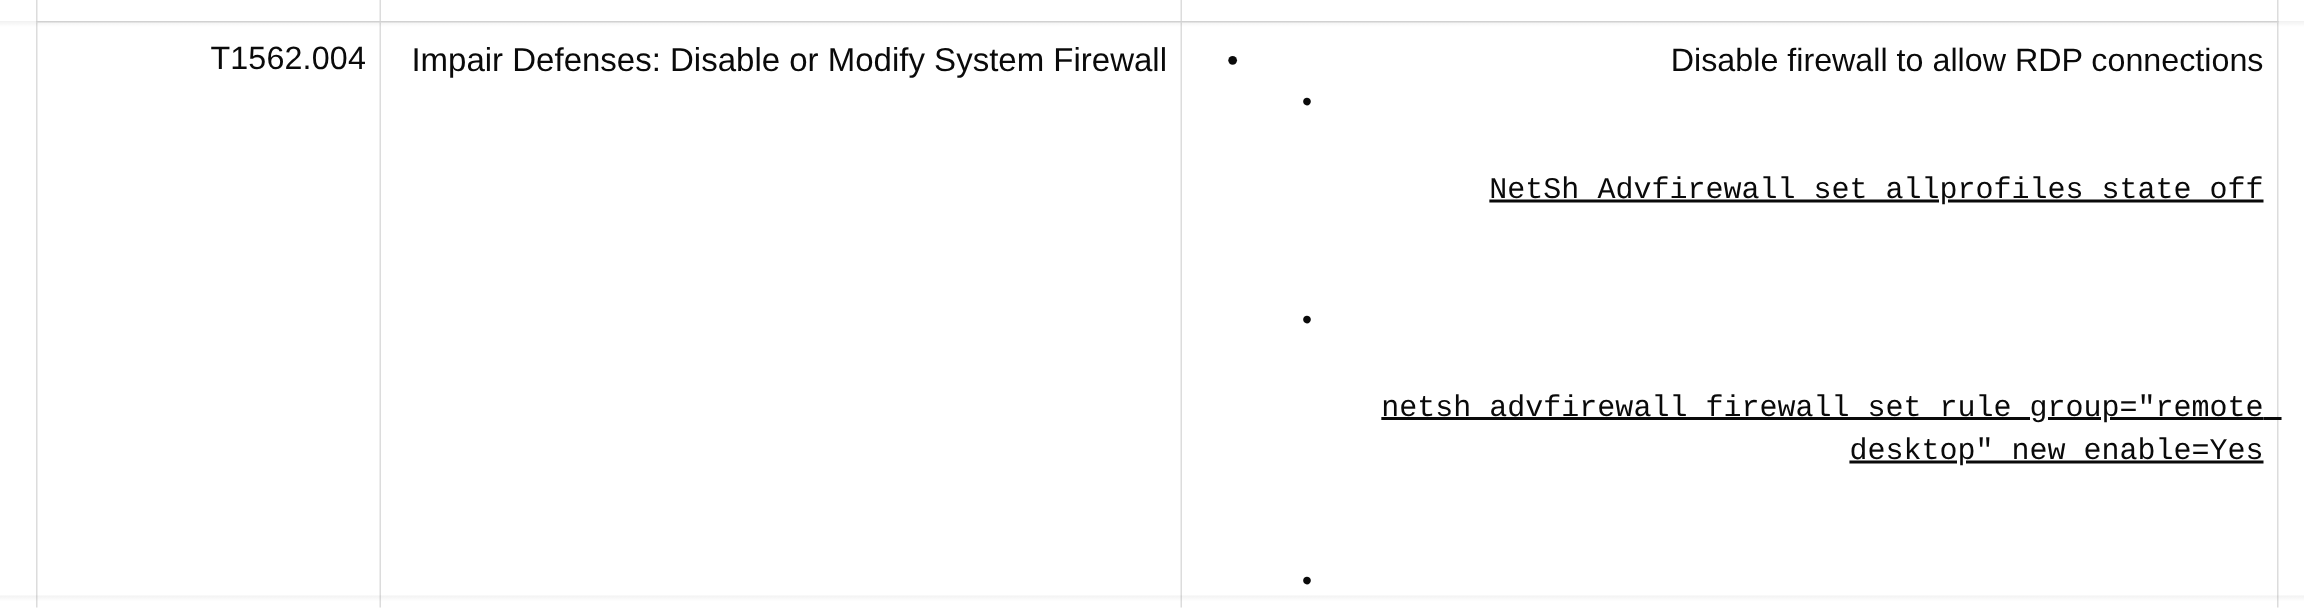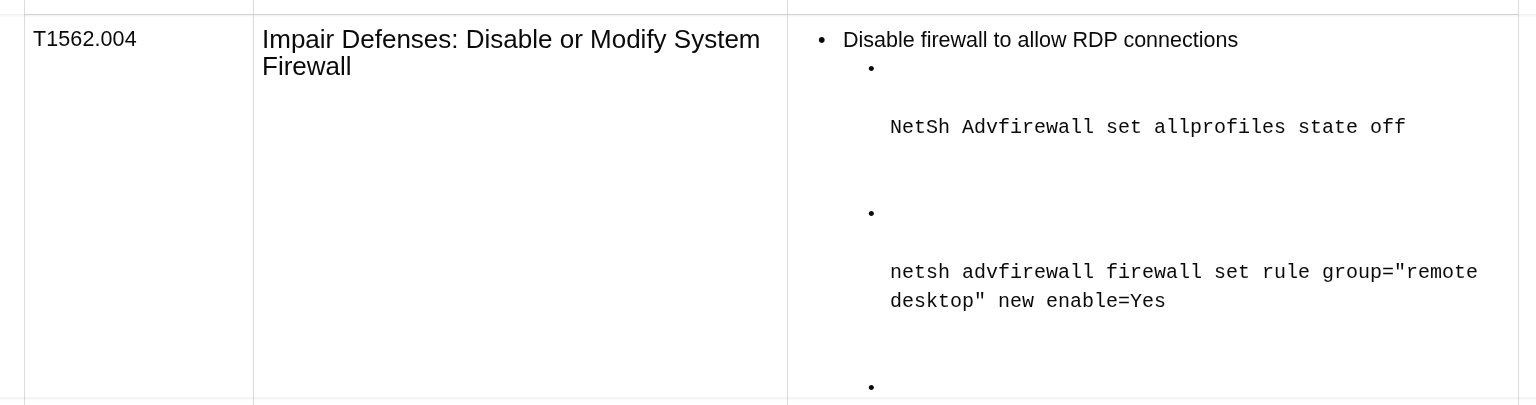--- a/index.html
+++ b/index.html
@@ -13,20 +13,21 @@
     overflow: hidden;
     font-family: "Liberation Sans", sans-serif;
     color: #0a0a0a;
   }
 
   .page {
     position: relative;
     width: 1536px;
     height: 405px;
     background: #ffffff;
+    text-align: right;
   }
 
   
   .tech-table {
     position: absolute;
     left: 24px;
     top: -60px;              
     width: 1494px;
     border-collapse: collapse;
     table-layout: fixed;
@@ -51,21 +52,21 @@
   }
 
   .tech-id {
     font-size: 21.5px;
     line-height: 27px;
     letter-spacing: 0.1px;
     white-space: nowrap;
   }
 
   .tech-name {
-    font-size: 26px;
+    font-size: 22px;
     line-height: 27px;
   }
 
   
   ul.lvl1 {
     margin: 0;
     padding: 0 0 0 22px;
     list-style: none;
   }
   ul.lvl1 > li {
@@ -101,20 +102,21 @@
     position: absolute;
     left: 0;
     top: -1px;
     font-family: "Liberation Sans", sans-serif;
     font-size: 19px;
     line-height: 29px;
   }
 
   .cmd-wrap {
     display: block;
+    text-decoration: underline;
   }
 
   
   .top-shadow {
     position: absolute;
     left: 0;
     top: 14px;
     width: 1536px;
     height: 4px;
     background: linear-gradient(to bottom, rgba(0,0,0,0.055), rgba(0,0,0,0));

